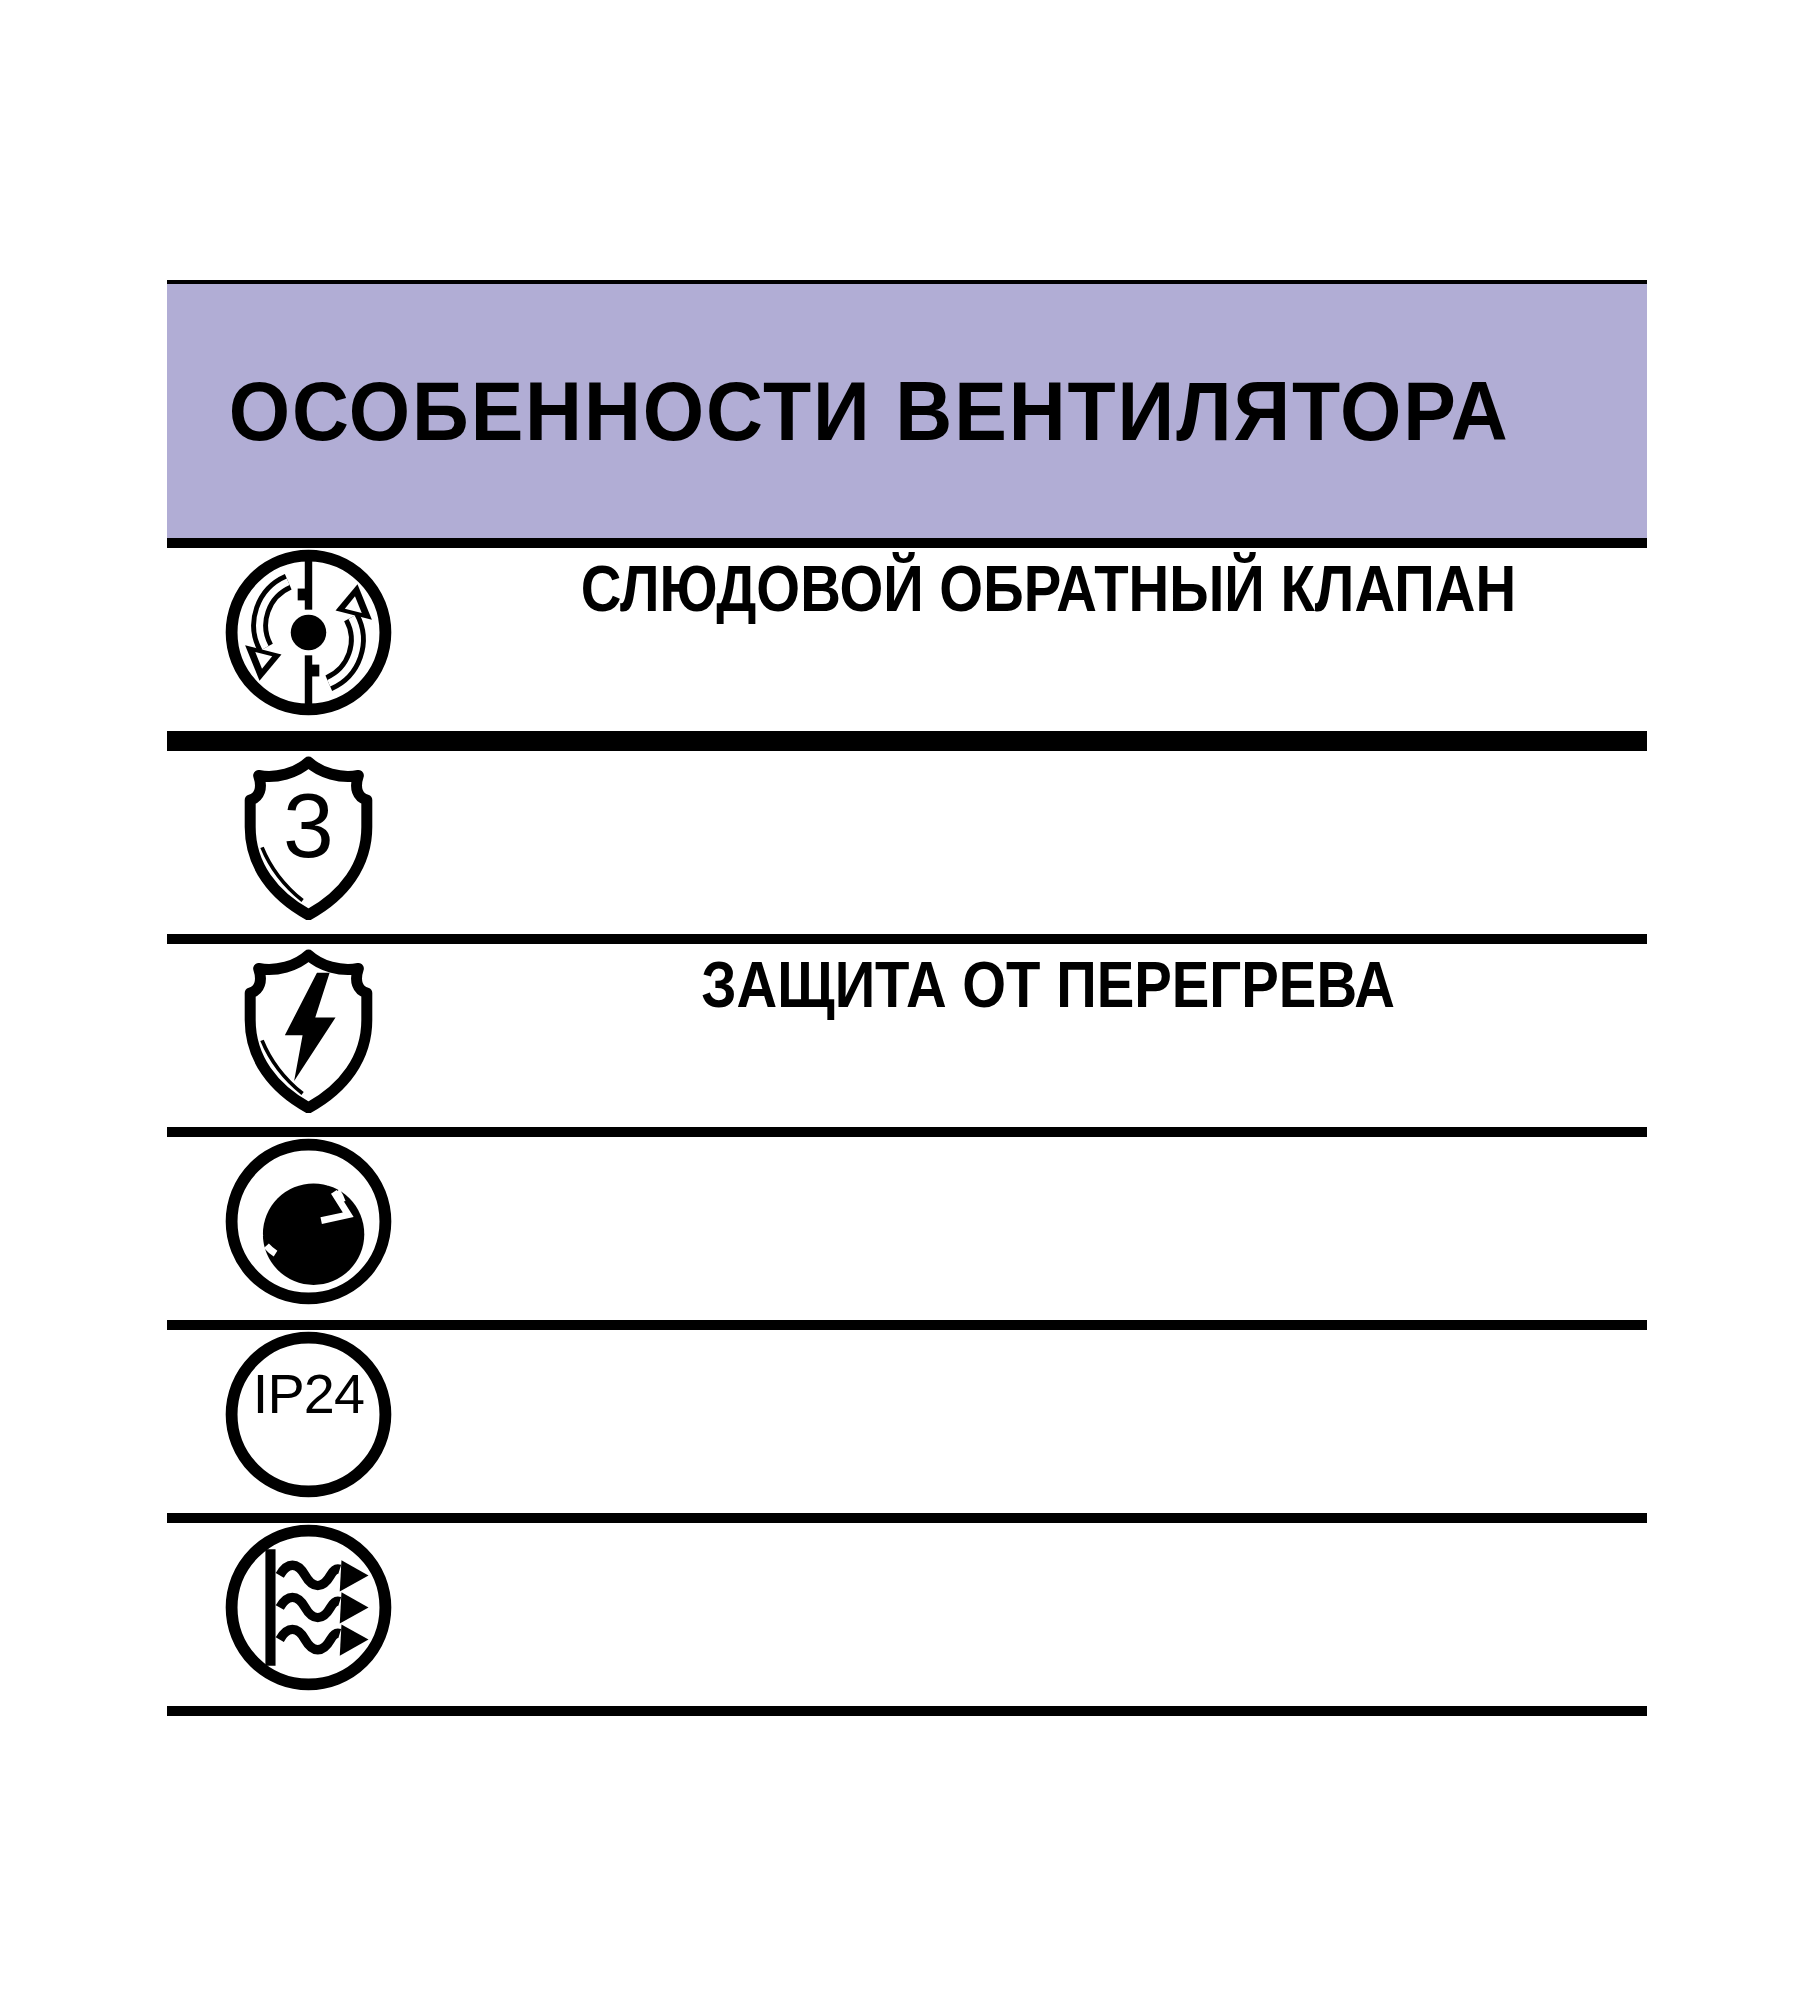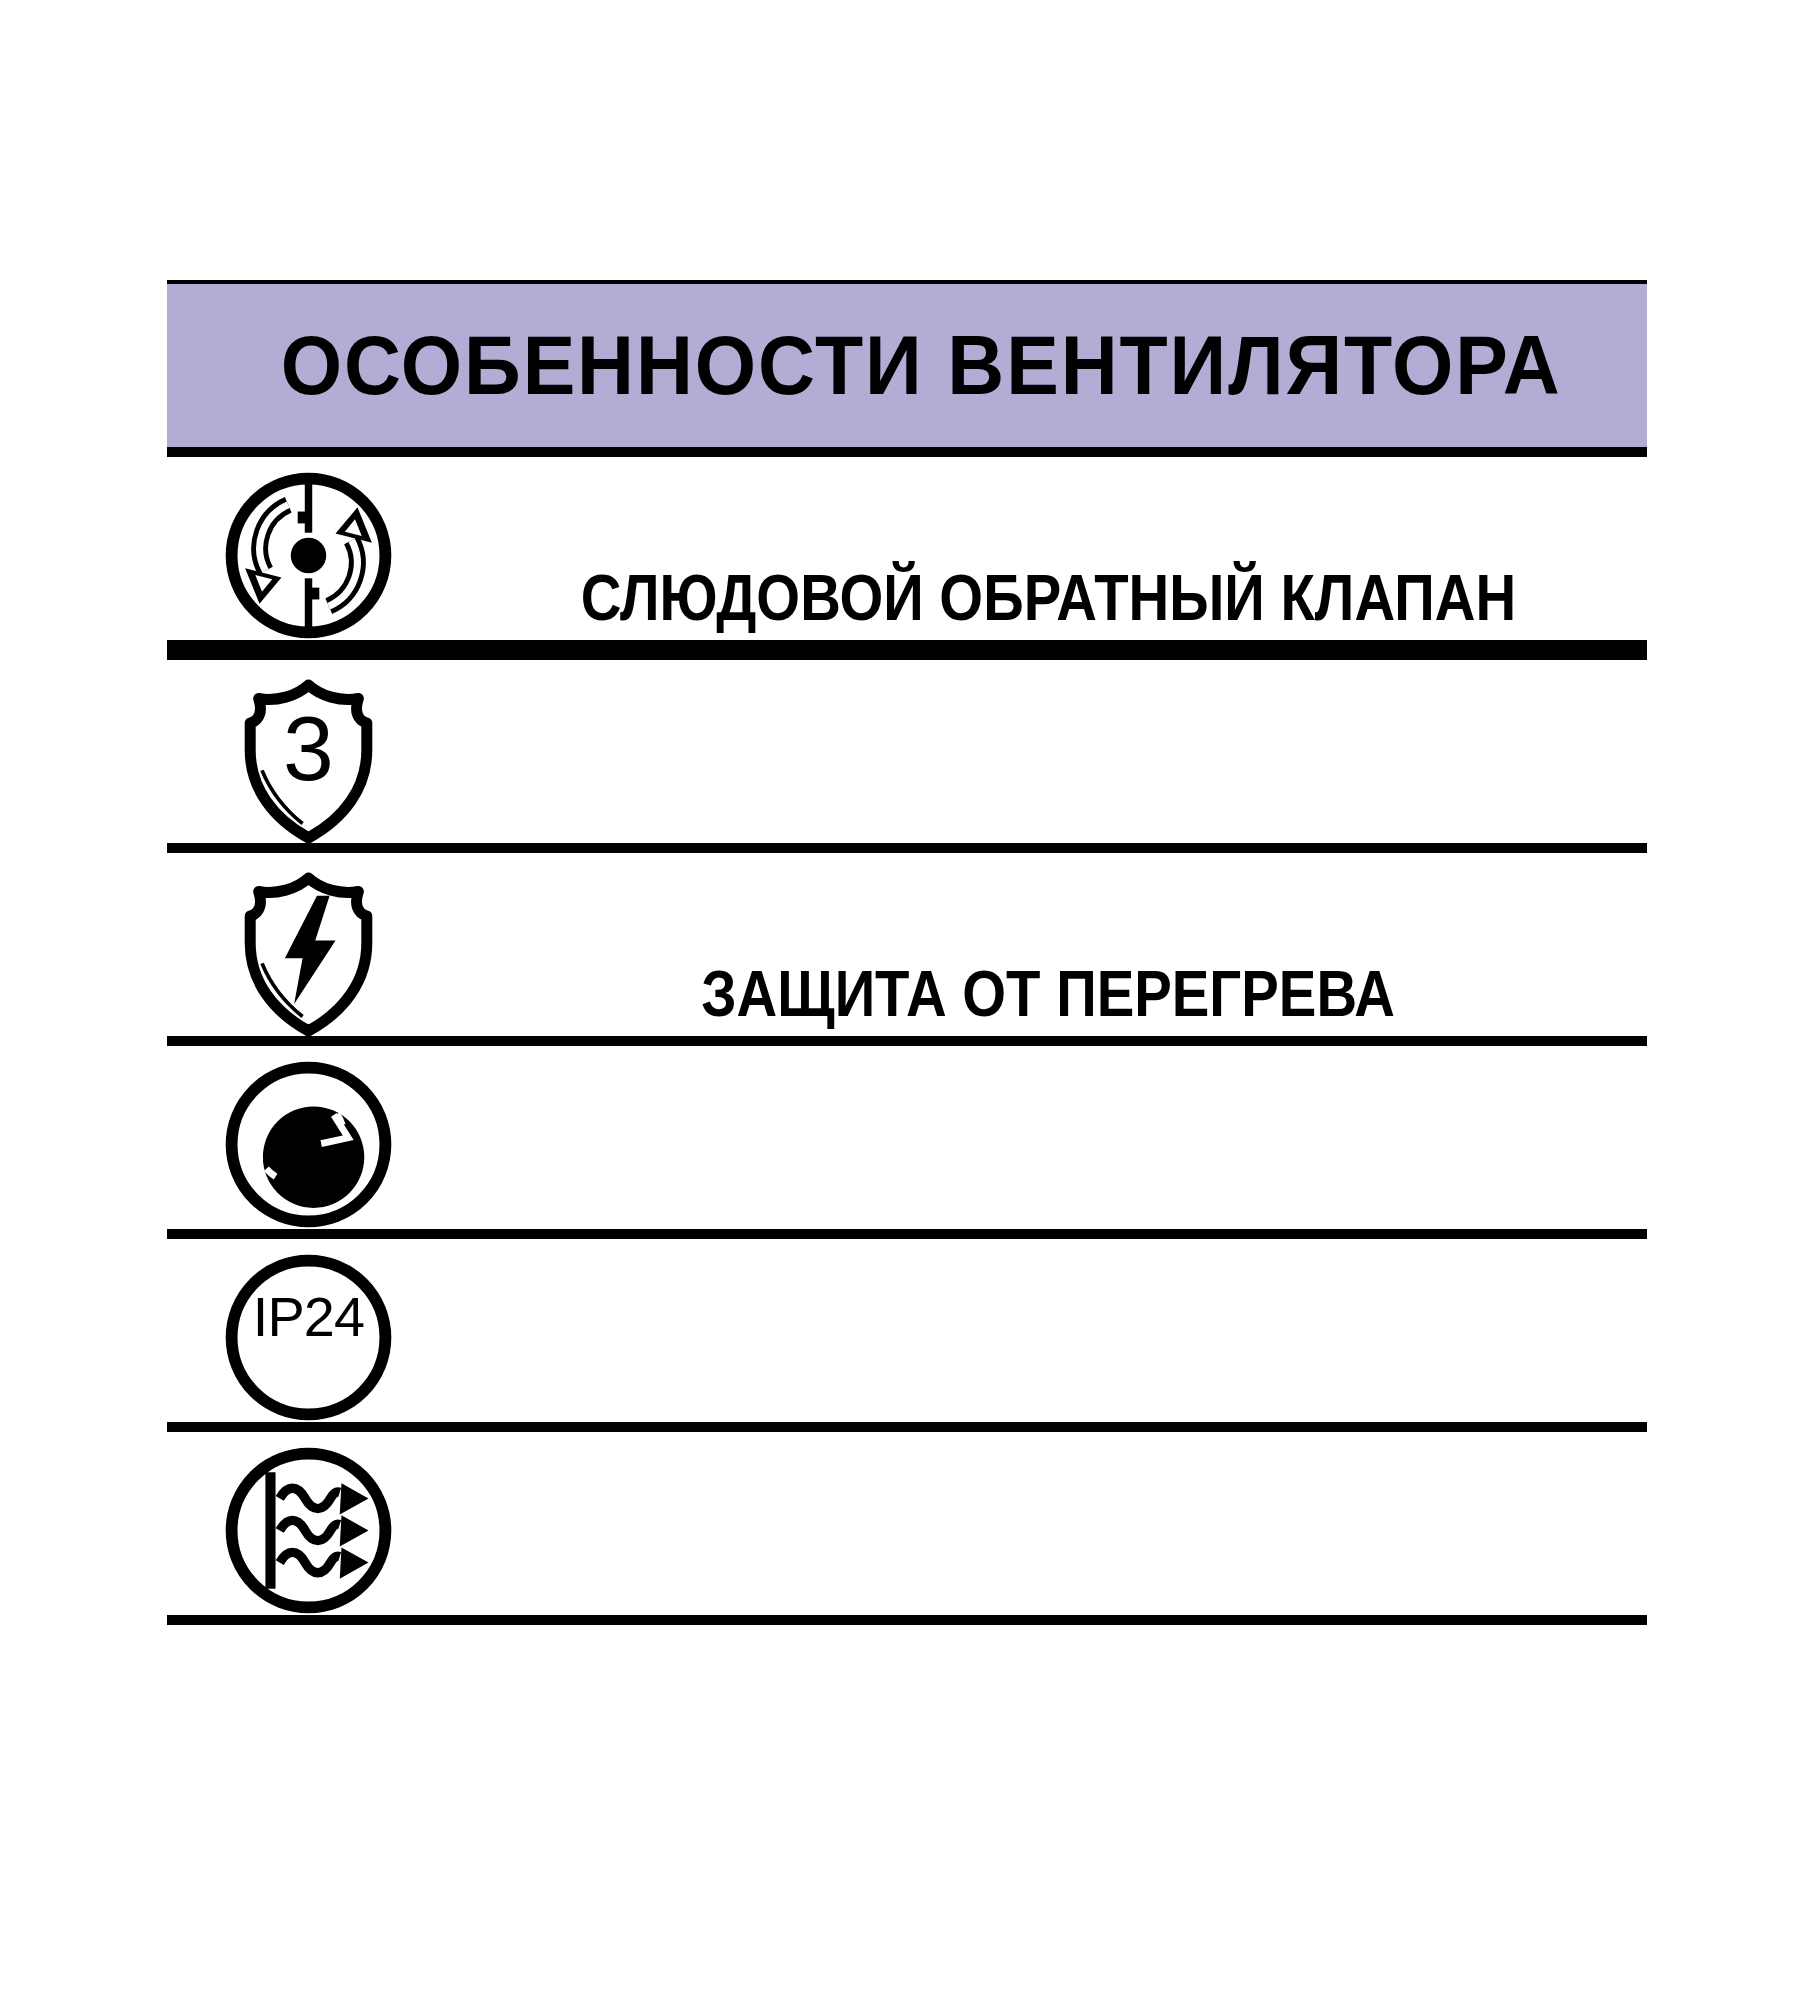--- a/index.html
+++ b/index.html
@@ -9,38 +9,38 @@
     overflow: hidden;
     font-family: "Liberation Sans", sans-serif;
   }
   .frame {
     position: absolute;
     left: 167px; top: 280px;
     width: 1480px;
   }
   .header-band {
     box-sizing: border-box;
-    height: 167px;
+    height: 258px;
     border-top: 4px solid var(--line, #000);
     background: var(--accent, #B1ADD5);
-    display: flex; align-items: center; justify-content: center; padding-left: 28px;
+    display: flex; align-items: center;  padding-left: 28px;
   }
   .page-title {
     font-weight: 700;
     font-size: 83px;
     line-height: 1;
     letter-spacing: 2px;
     color: var(--ink, #000);
     transform: scaleX(0.95);
     white-space: nowrap;
   }
   .divider { height: 10px; background: var(--line, #000); }
   .feature-row {
     height: 183px;
-    display: flex; align-items: flex-end;
+    display: flex; align-items: flex-start;
   }
   .icon-cell {
     flex: 0 0 282px;
     display: flex; align-items: center; justify-content: center;
   }
   .label-cell {
     flex: 1 1 auto;
     display: flex; align-items: center; justify-content: center;
   }
   .feature-label {

